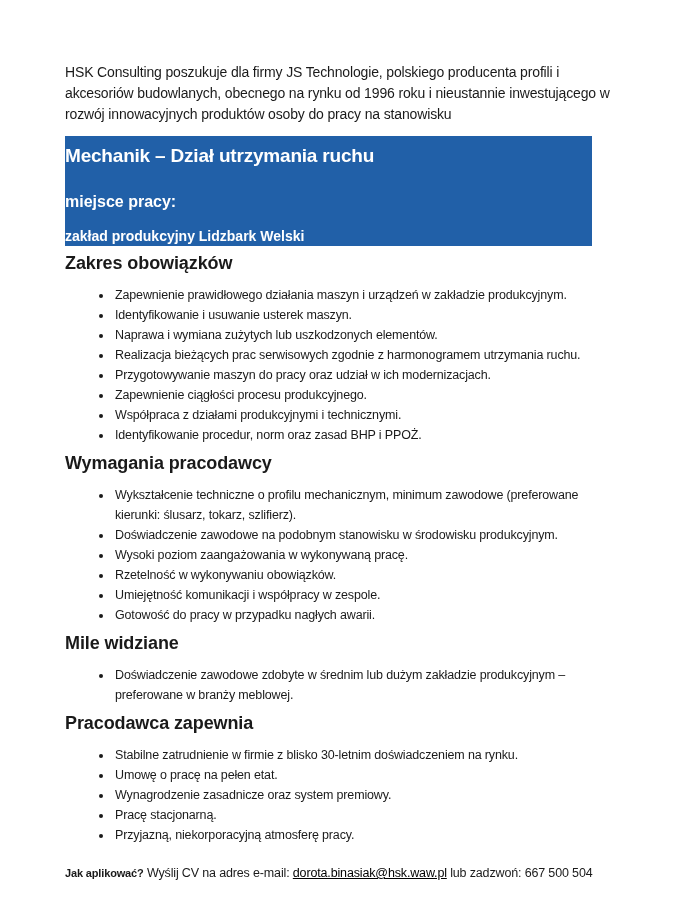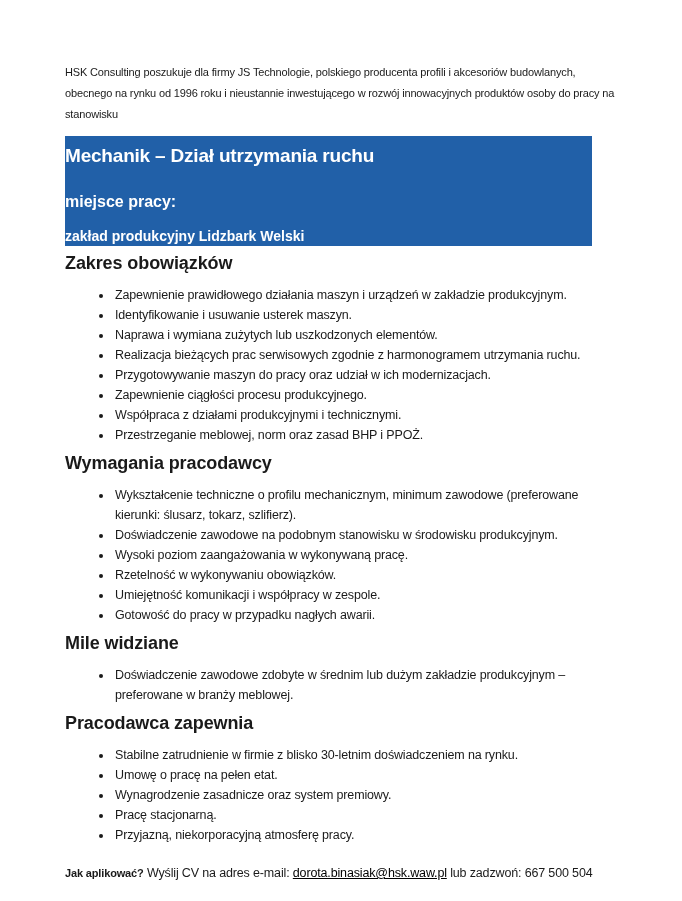--- a/index.html
+++ b/index.html
@@ -9,21 +9,21 @@
     background: #ffffff;
     overflow: hidden;
     font-family: "Liberation Sans", sans-serif;
     color: #1a1a1a;
   }
   .doc {
     padding: 62px 60px 0 65px;
     width: 557px;
   }
   .intro {
-    font-size: 11px;
+    font-size: 14px;
     line-height: 21px;
     letter-spacing: -0.15px;
     margin: 0;
   }
   .banner {
     margin-top: 11px;
     width: 527px;
     height: 110px;
     background: #2160A8;
     color: #ffffff;
@@ -98,21 +98,21 @@
 
   <h2 class="section-heading">Zakres obowiązków</h2>
   <ul class="bullets">
     <li>Zapewnienie prawidłowego działania maszyn i urządzeń w zakładzie produkcyjnym.</li>
     <li>Identyfikowanie i usuwanie usterek maszyn.</li>
     <li>Naprawa i wymiana zużytych lub uszkodzonych elementów.</li>
     <li>Realizacja bieżących prac serwisowych zgodnie z harmonogramem utrzymania ruchu.</li>
     <li>Przygotowywanie maszyn do pracy oraz udział w ich modernizacjach.</li>
     <li>Zapewnienie ciągłości procesu produkcyjnego.</li>
     <li>Współpraca z działami produkcyjnymi i technicznymi.</li>
-    <li>Przestrzeganie meblowej, norm oraz zasad BHP i PPOŻ.</li>
+    <li>Identyfikowanie procedur, norm oraz zasad BHP i PPOŻ.</li>
   </ul>
 
   <h2 class="section-heading">Wymagania pracodawcy</h2>
   <ul class="bullets">
     <li>Wykształcenie techniczne o profilu mechanicznym, minimum zawodowe (preferowane kierunki: ślusarz, tokarz, szlifierz).</li>
     <li>Doświadczenie zawodowe na podobnym stanowisku w środowisku produkcyjnym.</li>
     <li>Wysoki poziom zaangażowania w wykonywaną pracę.</li>
     <li>Rzetelność w wykonywaniu obowiązków.</li>
     <li>Umiejętność komunikacji i współpracy w zespole.</li>
     <li>Gotowość do pracy w przypadku nagłych awarii.</li>

